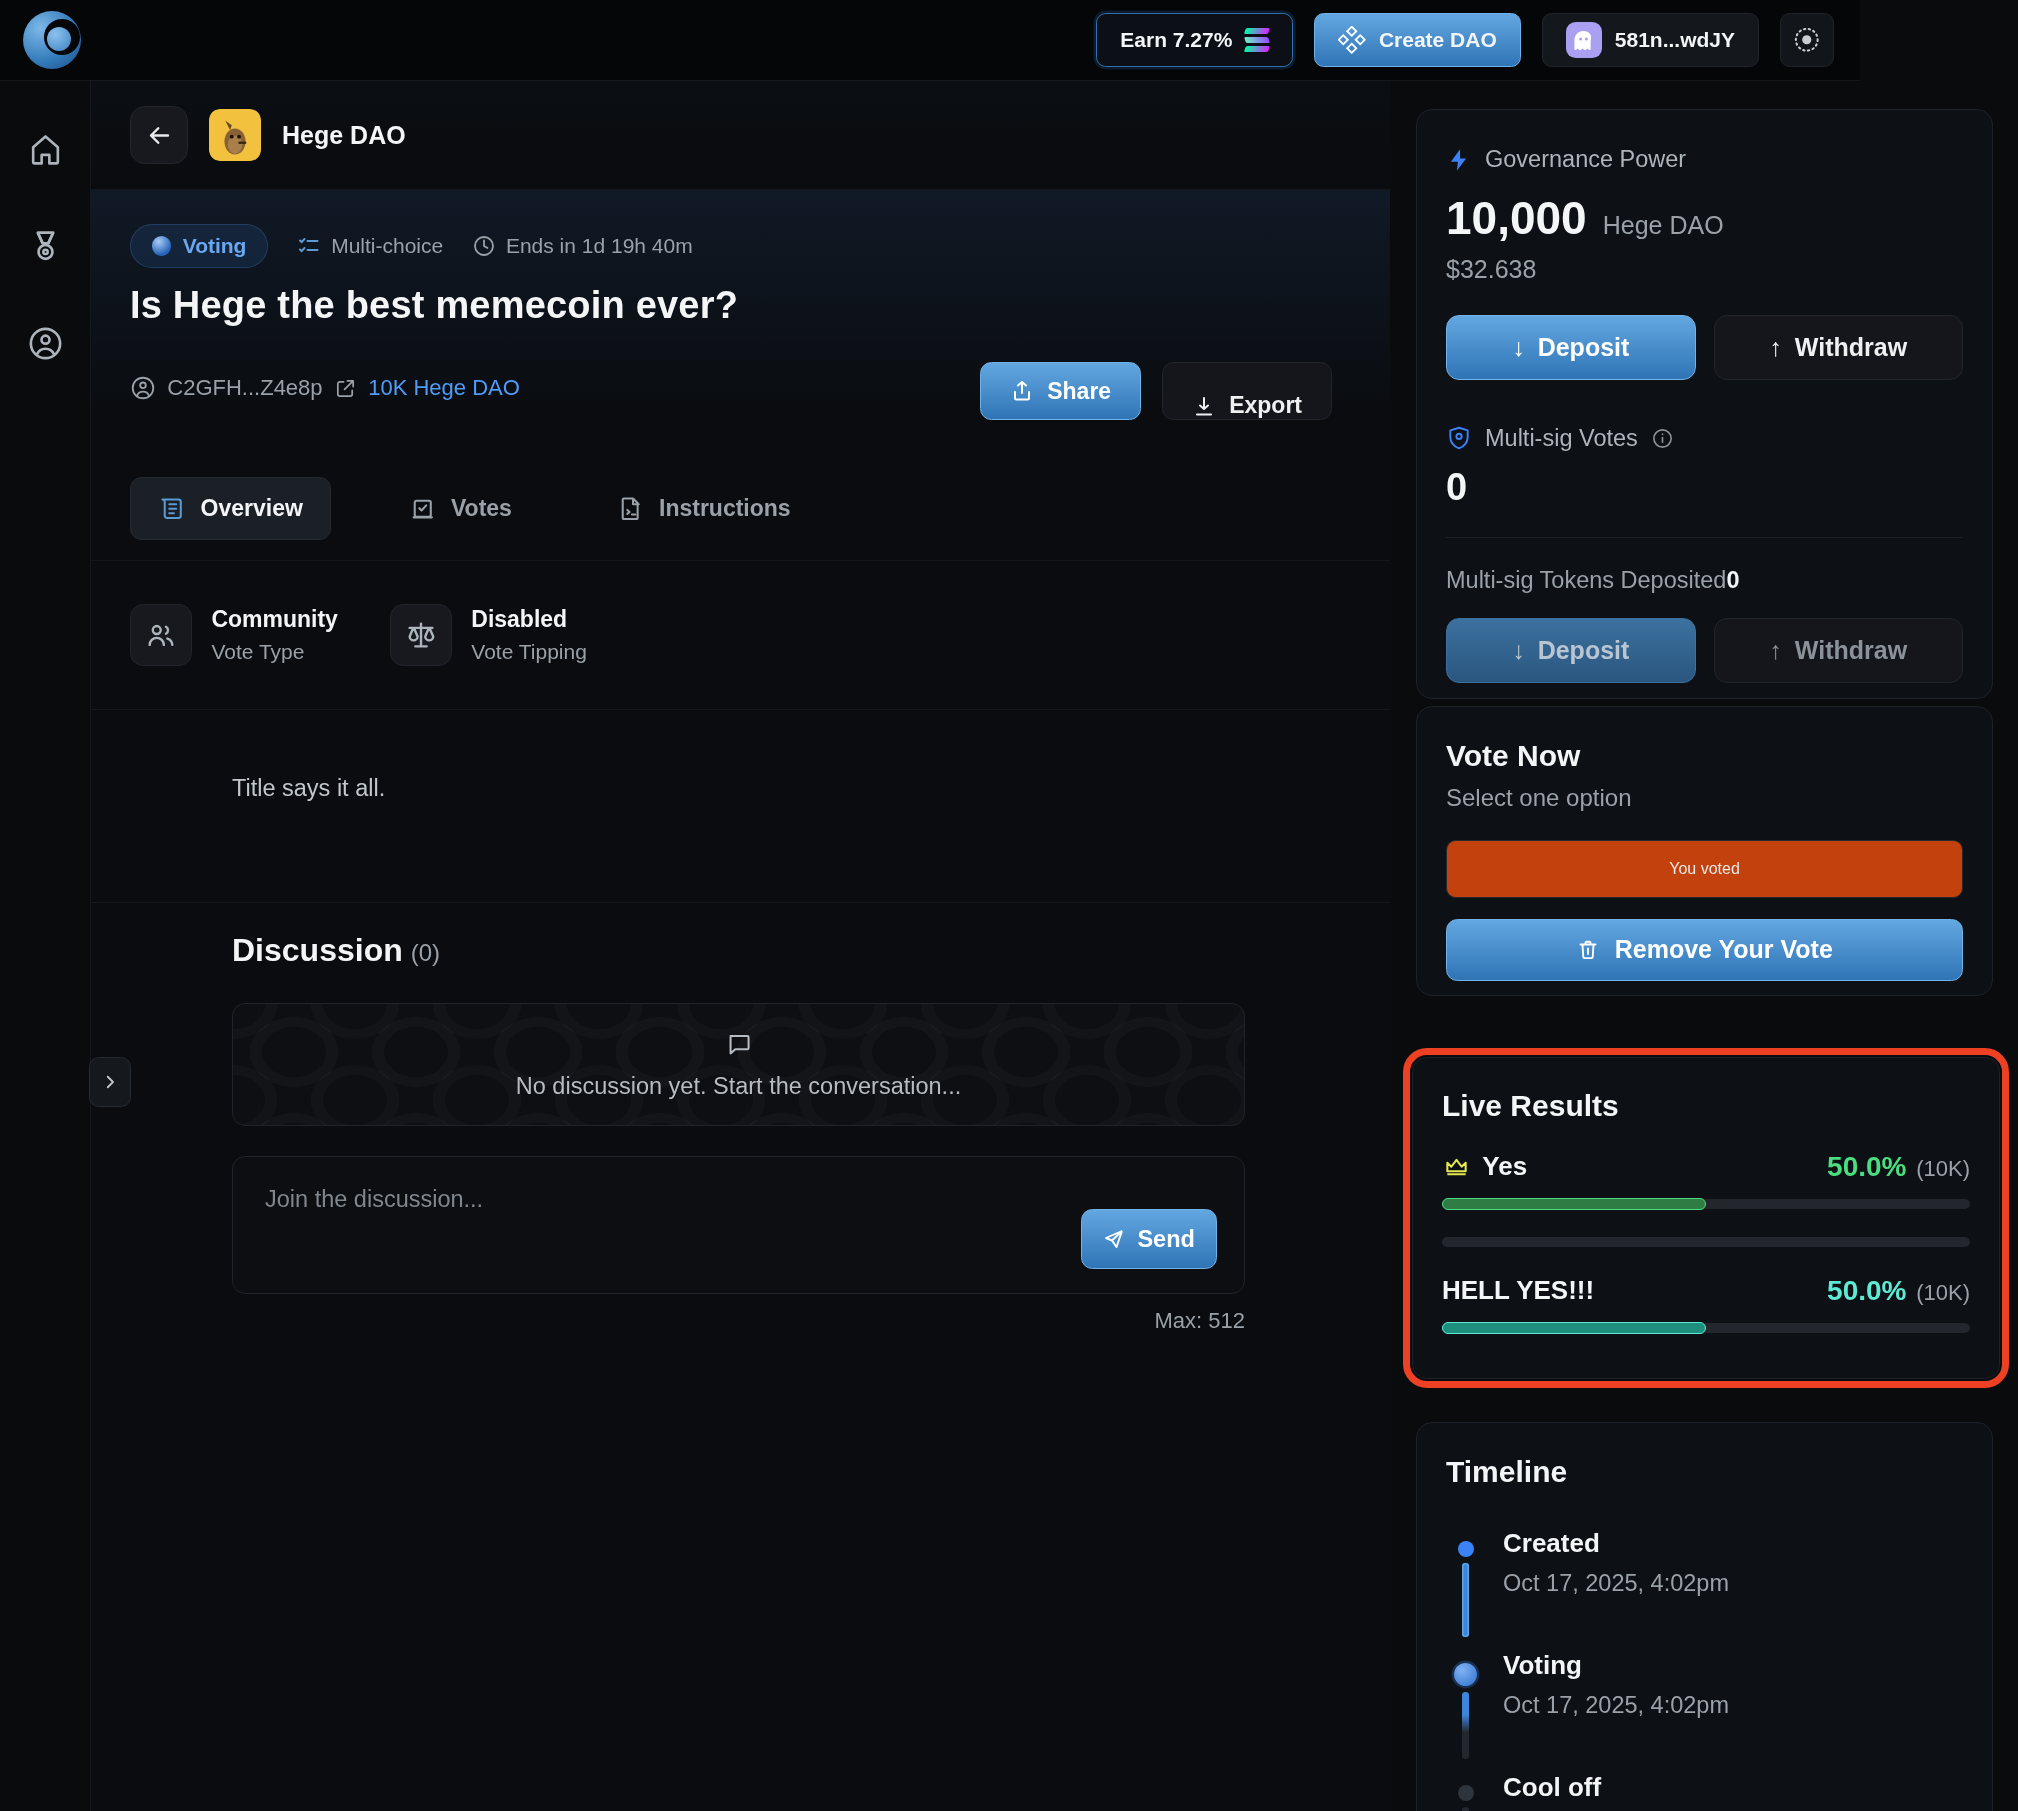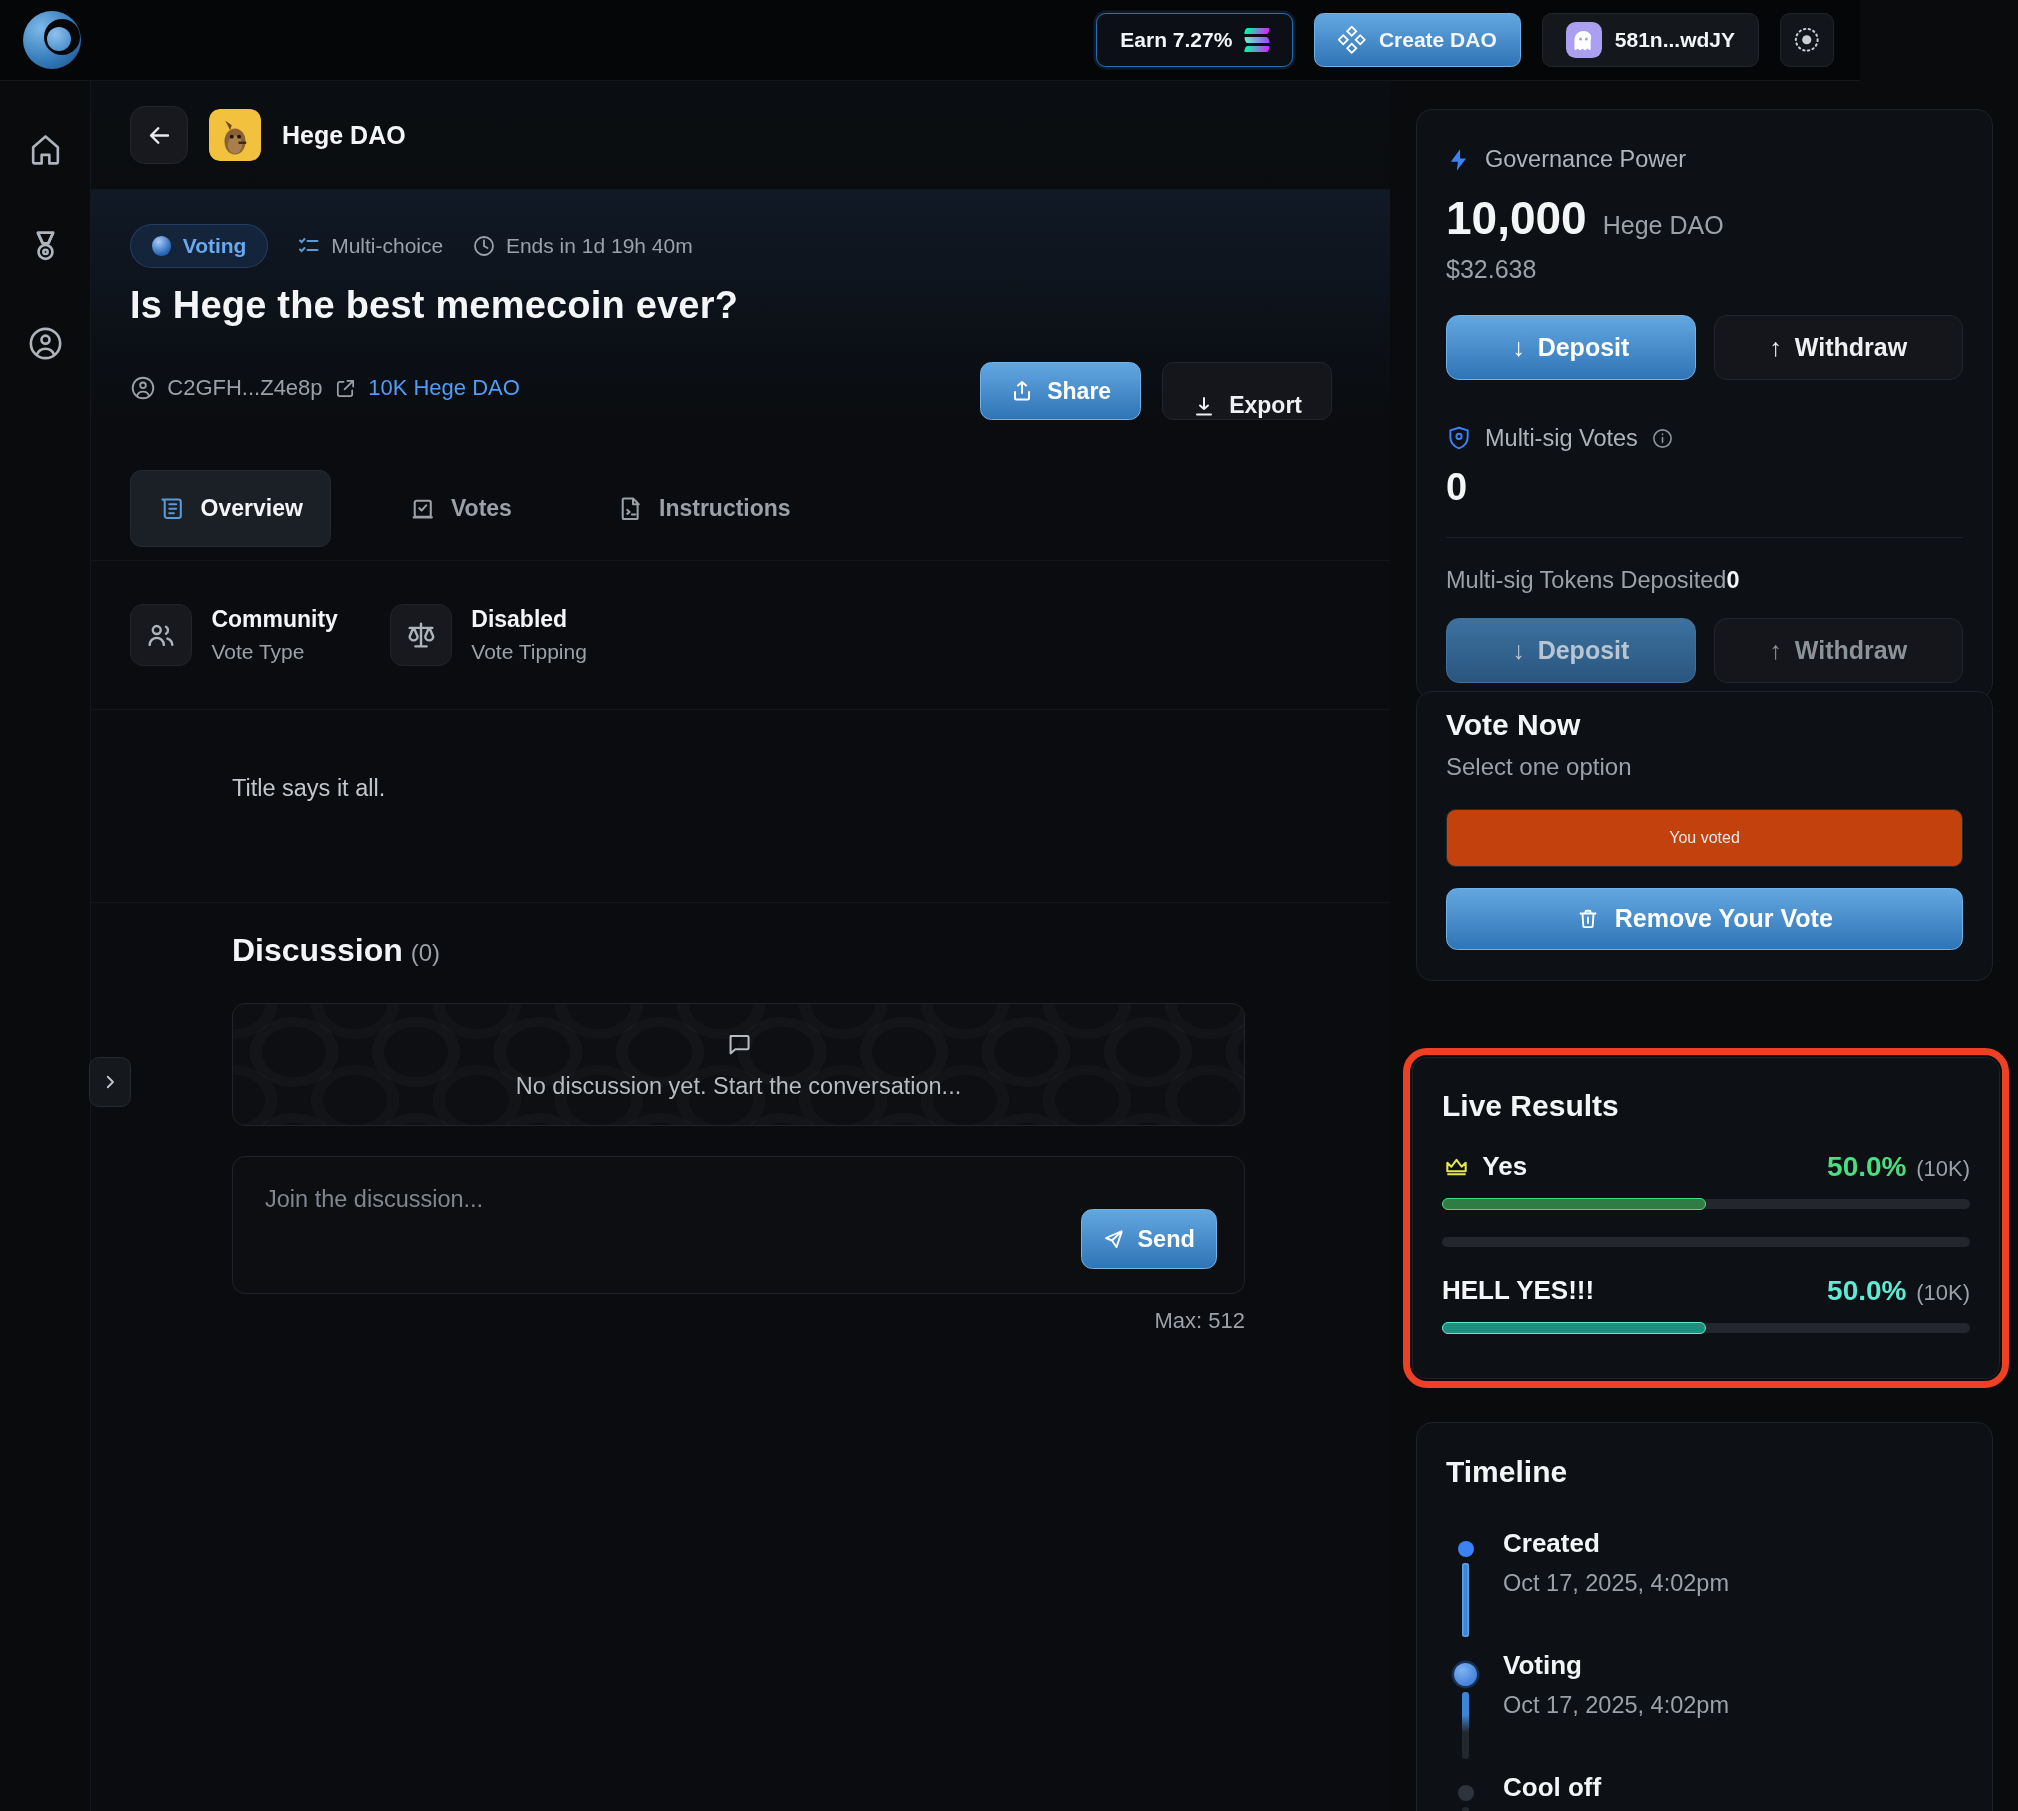--- a/index.html
+++ b/index.html
@@ -62,21 +62,21 @@
   .weight-link { color:#4f9cf9; cursor:pointer; }
   .hero-actions { position:absolute; right:58px; top:172px; display:flex; gap:21px; }
   .btn-share { height:58px; padding:0 29px; border-radius:11.3px; font-size:23px; font-weight:700;
     display:flex; align-items:center; gap:13px; cursor:pointer;
     background:linear-gradient(180deg,#63a7e1,#2f74b5); border:0.8px solid #71b2e8; color:#fff; }
   .btn-export { height:58px; padding:0 29px; border-radius:11.3px; font-size:23px; font-weight:700;
     display:flex; align-items:flex-end; gap:13px; cursor:pointer;
     background:#14161b; border:0.8px solid #22262c; color:#eef0f2; }
   .tabs-row { position:relative; height:104px; border-bottom:0.8px solid #14171a;
     display:flex; align-items:center; gap:50px; padding-left:39px; }
-  .tab { display:flex; align-items:center; gap:14.6px; height:77px; padding:0 27.5px; border-radius:11.3px;
+  .tab { display:flex; align-items:center; gap:14.6px; height:63px; padding:0 27.5px; border-radius:11.3px;
     font-size:23px; font-weight:600; color:#9aa1a8; cursor:pointer; }
   .tab.active { background:#1b1f26; border:0.8px solid #262b32; color:#f3f5f7; }
   .tab .ticon { color:#9aa1a8; } .tab.active .ticon { color:#5b9bd5; }
   .info-row { position:relative; height:149px; border-bottom:0.8px solid #14171a;
     display:flex; align-items:center; gap:52px; padding-left:39px; }
   .info-item { display:flex; align-items:center; gap:19.4px; }
   .info-tile { width:62px; height:62px; border-radius:13px; background:#17191e; border:0.8px solid #21252b;
     display:flex; align-items:center; justify-content:center; color:#aeb4bb; }
   .info-value { font-size:23px; font-weight:700; }
   .info-label { font-size:21px; color:#9aa1a8; margin-top:6.5px; }
@@ -128,21 +128,21 @@
   .ms-row { display:flex; align-items:center; gap:13px; color:#aeb4bb; font-size:23.5px; margin-top:45px; }
   .ms-zero { font-size:38px; font-weight:700; margin-top:14.6px; }
   .divider { height:0.8px; background:#1b2026; margin-top:27.5px; }
   .ms-dep-row { display:flex; justify-content:flex-start; align-items:center; margin-top:29px;
     font-size:23.5px; color:#9aa1a8; }
   .ms-dep-row b { color:#f3f5f7; font-weight:700; }
   .gov-footer { margin:32px -29px 0; border-top:0.8px solid #1b2026; height:84px;
     display:flex; align-items:center; justify-content:center; gap:14.6px;
     font-size:27px; font-weight:700; cursor:pointer; }
   
-  .p-vote { top:691px; height:290px; padding:16px 29px; }
+  .p-vote { top:706px; height:290px; padding:32px 29px; }
   .vn-title { font-size:30px; font-weight:700; }
   .vn-sub { font-size:24px; color:#9aa1a8; margin-top:11.3px; }
   .vn-voted { margin-top:27.5px; height:58px; border-radius:9.7px; background:#c2410c; border:0.8px solid #262a30;
     display:flex; align-items:center; justify-content:center; font-size:16px; color:#e8eaec; }
   .vn-remove { margin-top:21px; height:62px; border-radius:11.3px;
     background:linear-gradient(180deg,#63a7e1,#2f74b5); border:0.8px solid #71b2e8;
     display:flex; align-items:center; justify-content:center; gap:14.6px;
     font-size:25px; font-weight:700; color:#fff; cursor:pointer; }
   
   .lr-ring { position:absolute; left:1403px; top:1048px; width:606px; height:340px;

